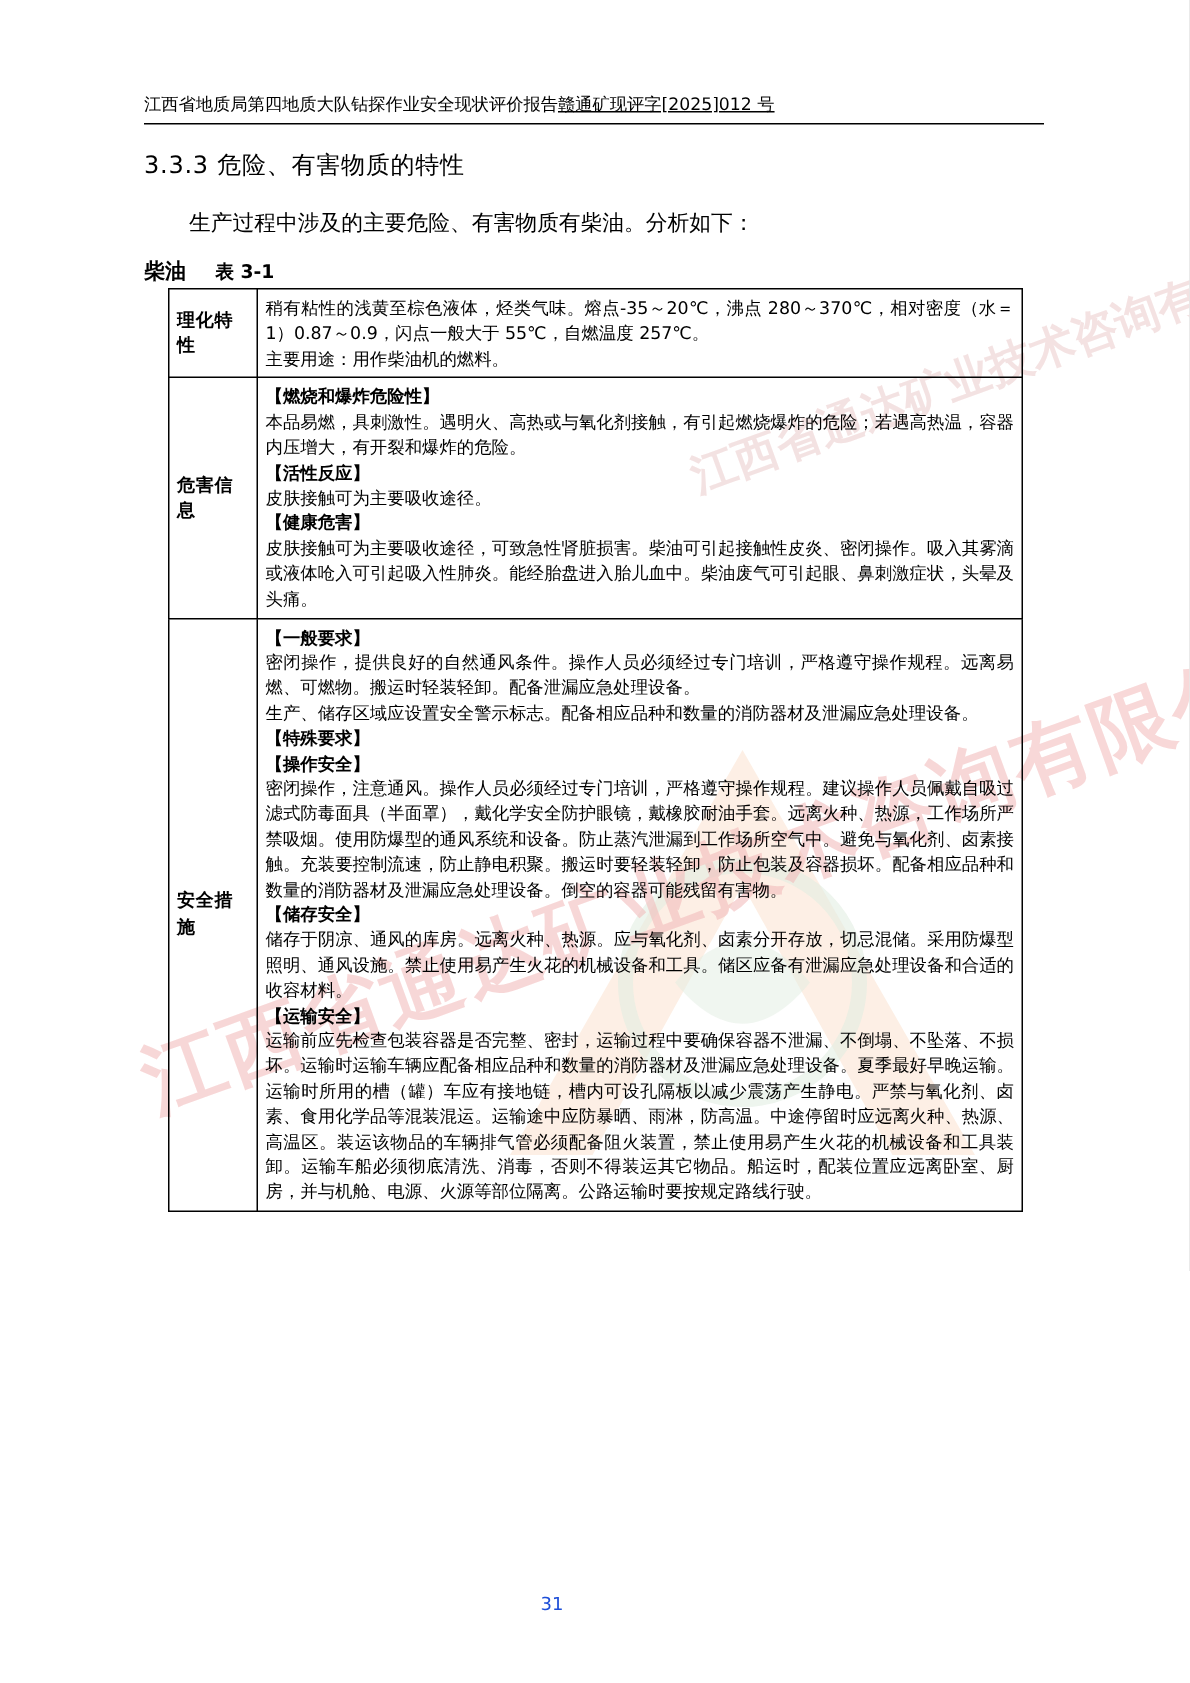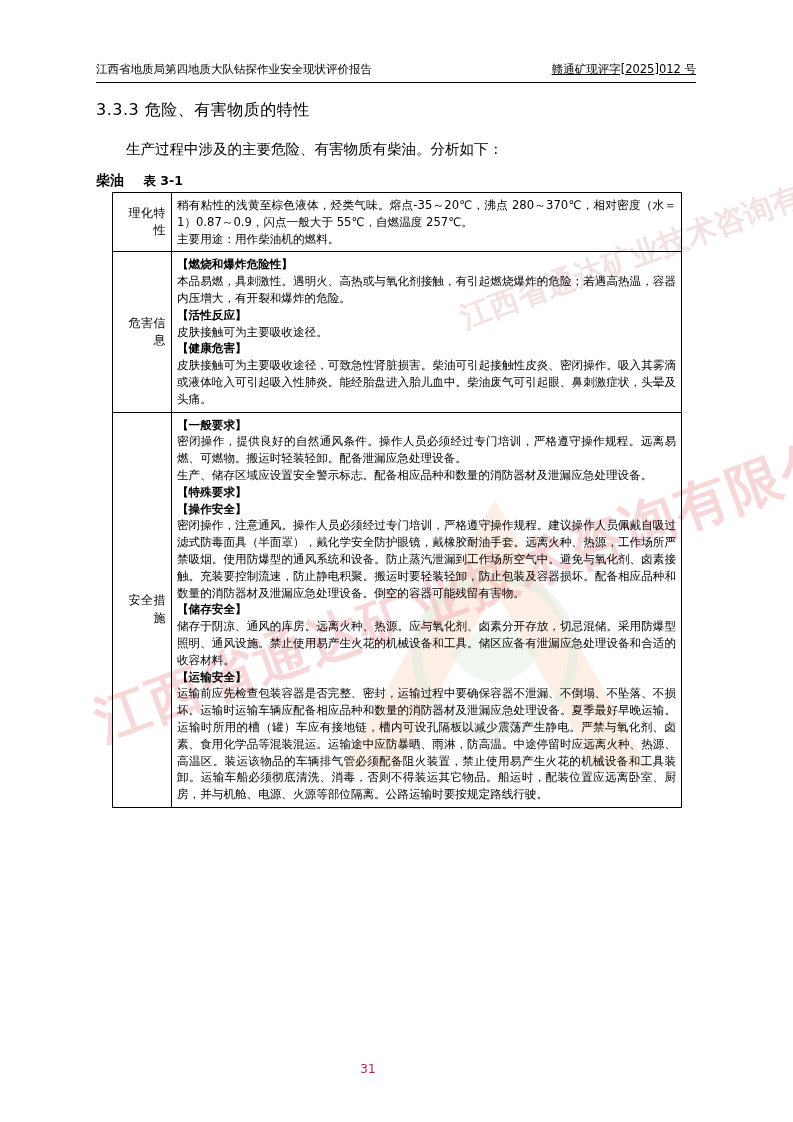--- a/index.html
+++ b/index.html
@@ -65,21 +65,21 @@
     position: relative;
     z-index: 2;
   }
   
   .header {
     position: absolute;
     left: 96px;
     top: 62px;
     width: 600px;
     display: flex;
-    justify-content: space-between;
+    justify-content: flex-start;
     align-items: baseline;
     font-size: 11.5px;
     color: #000;
   }
   .header .hdr-left { letter-spacing: 0px; }
   .header .hdr-right { letter-spacing: 0px; text-decoration: underline; }
   .header-rule {
     position: absolute;
     left: 96px;
     top: 82px;
@@ -128,36 +128,36 @@
     color: #000;
   }
   table.main td {
     border: 1px solid #000;
     vertical-align: middle;
     padding: 4px 5px;
     line-height: 1.45;
   }
   td.label {
     width: 48px;
-    text-align: right;
-    font-weight: normal;
+    text-align: left;
+    font-weight: bold;
     font-size: 12px;
     letter-spacing: 0.5px;
   }
   td.body { text-align: justify; margin-left: 48px; }
   td.body p { margin: 0; }
   .bk { font-weight: bold; }
   .pagenum {
     position: absolute;
     left: 0;
     top: 1062px;
     width: 736px;
     text-align: center;
     font-size: 12px;
-    color: #be185d;
+    color: #1d4ed8;
   }
 </style>
 </head>
 <body>
 
 <div class="page">
 
   <div class="watermark">
     <svg class="wm-logo" viewBox="0 0 330 300">
       <path d="M165 20 L320 290 L265 290 L165 110 L65 290 L10 290 Z" fill="#f0a060" opacity="0.55"></path>

